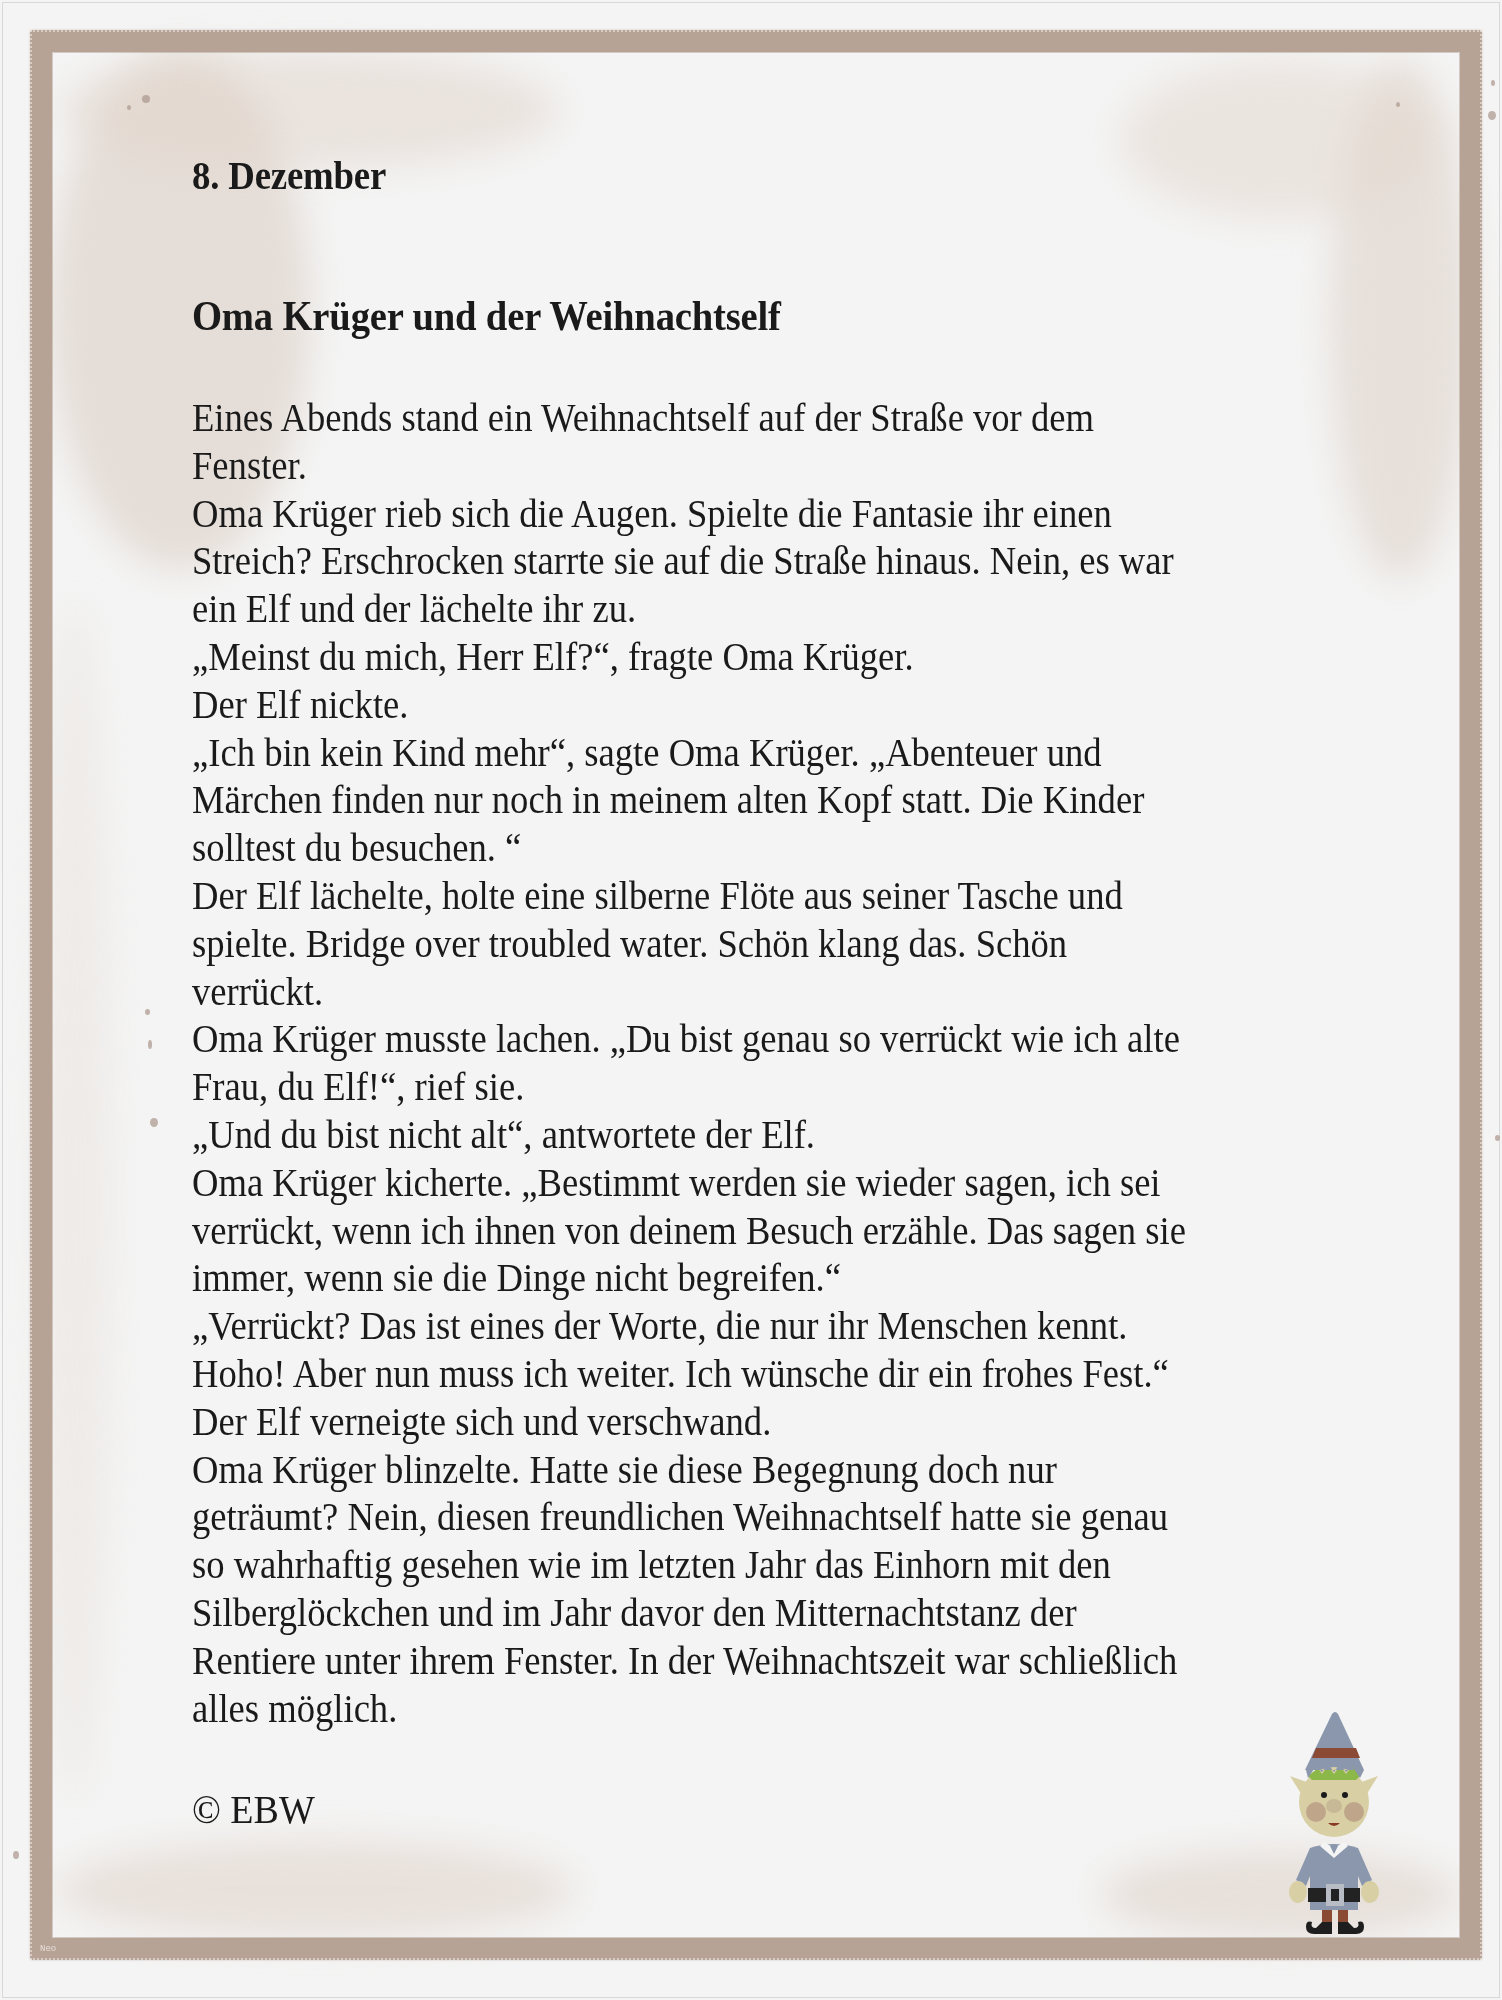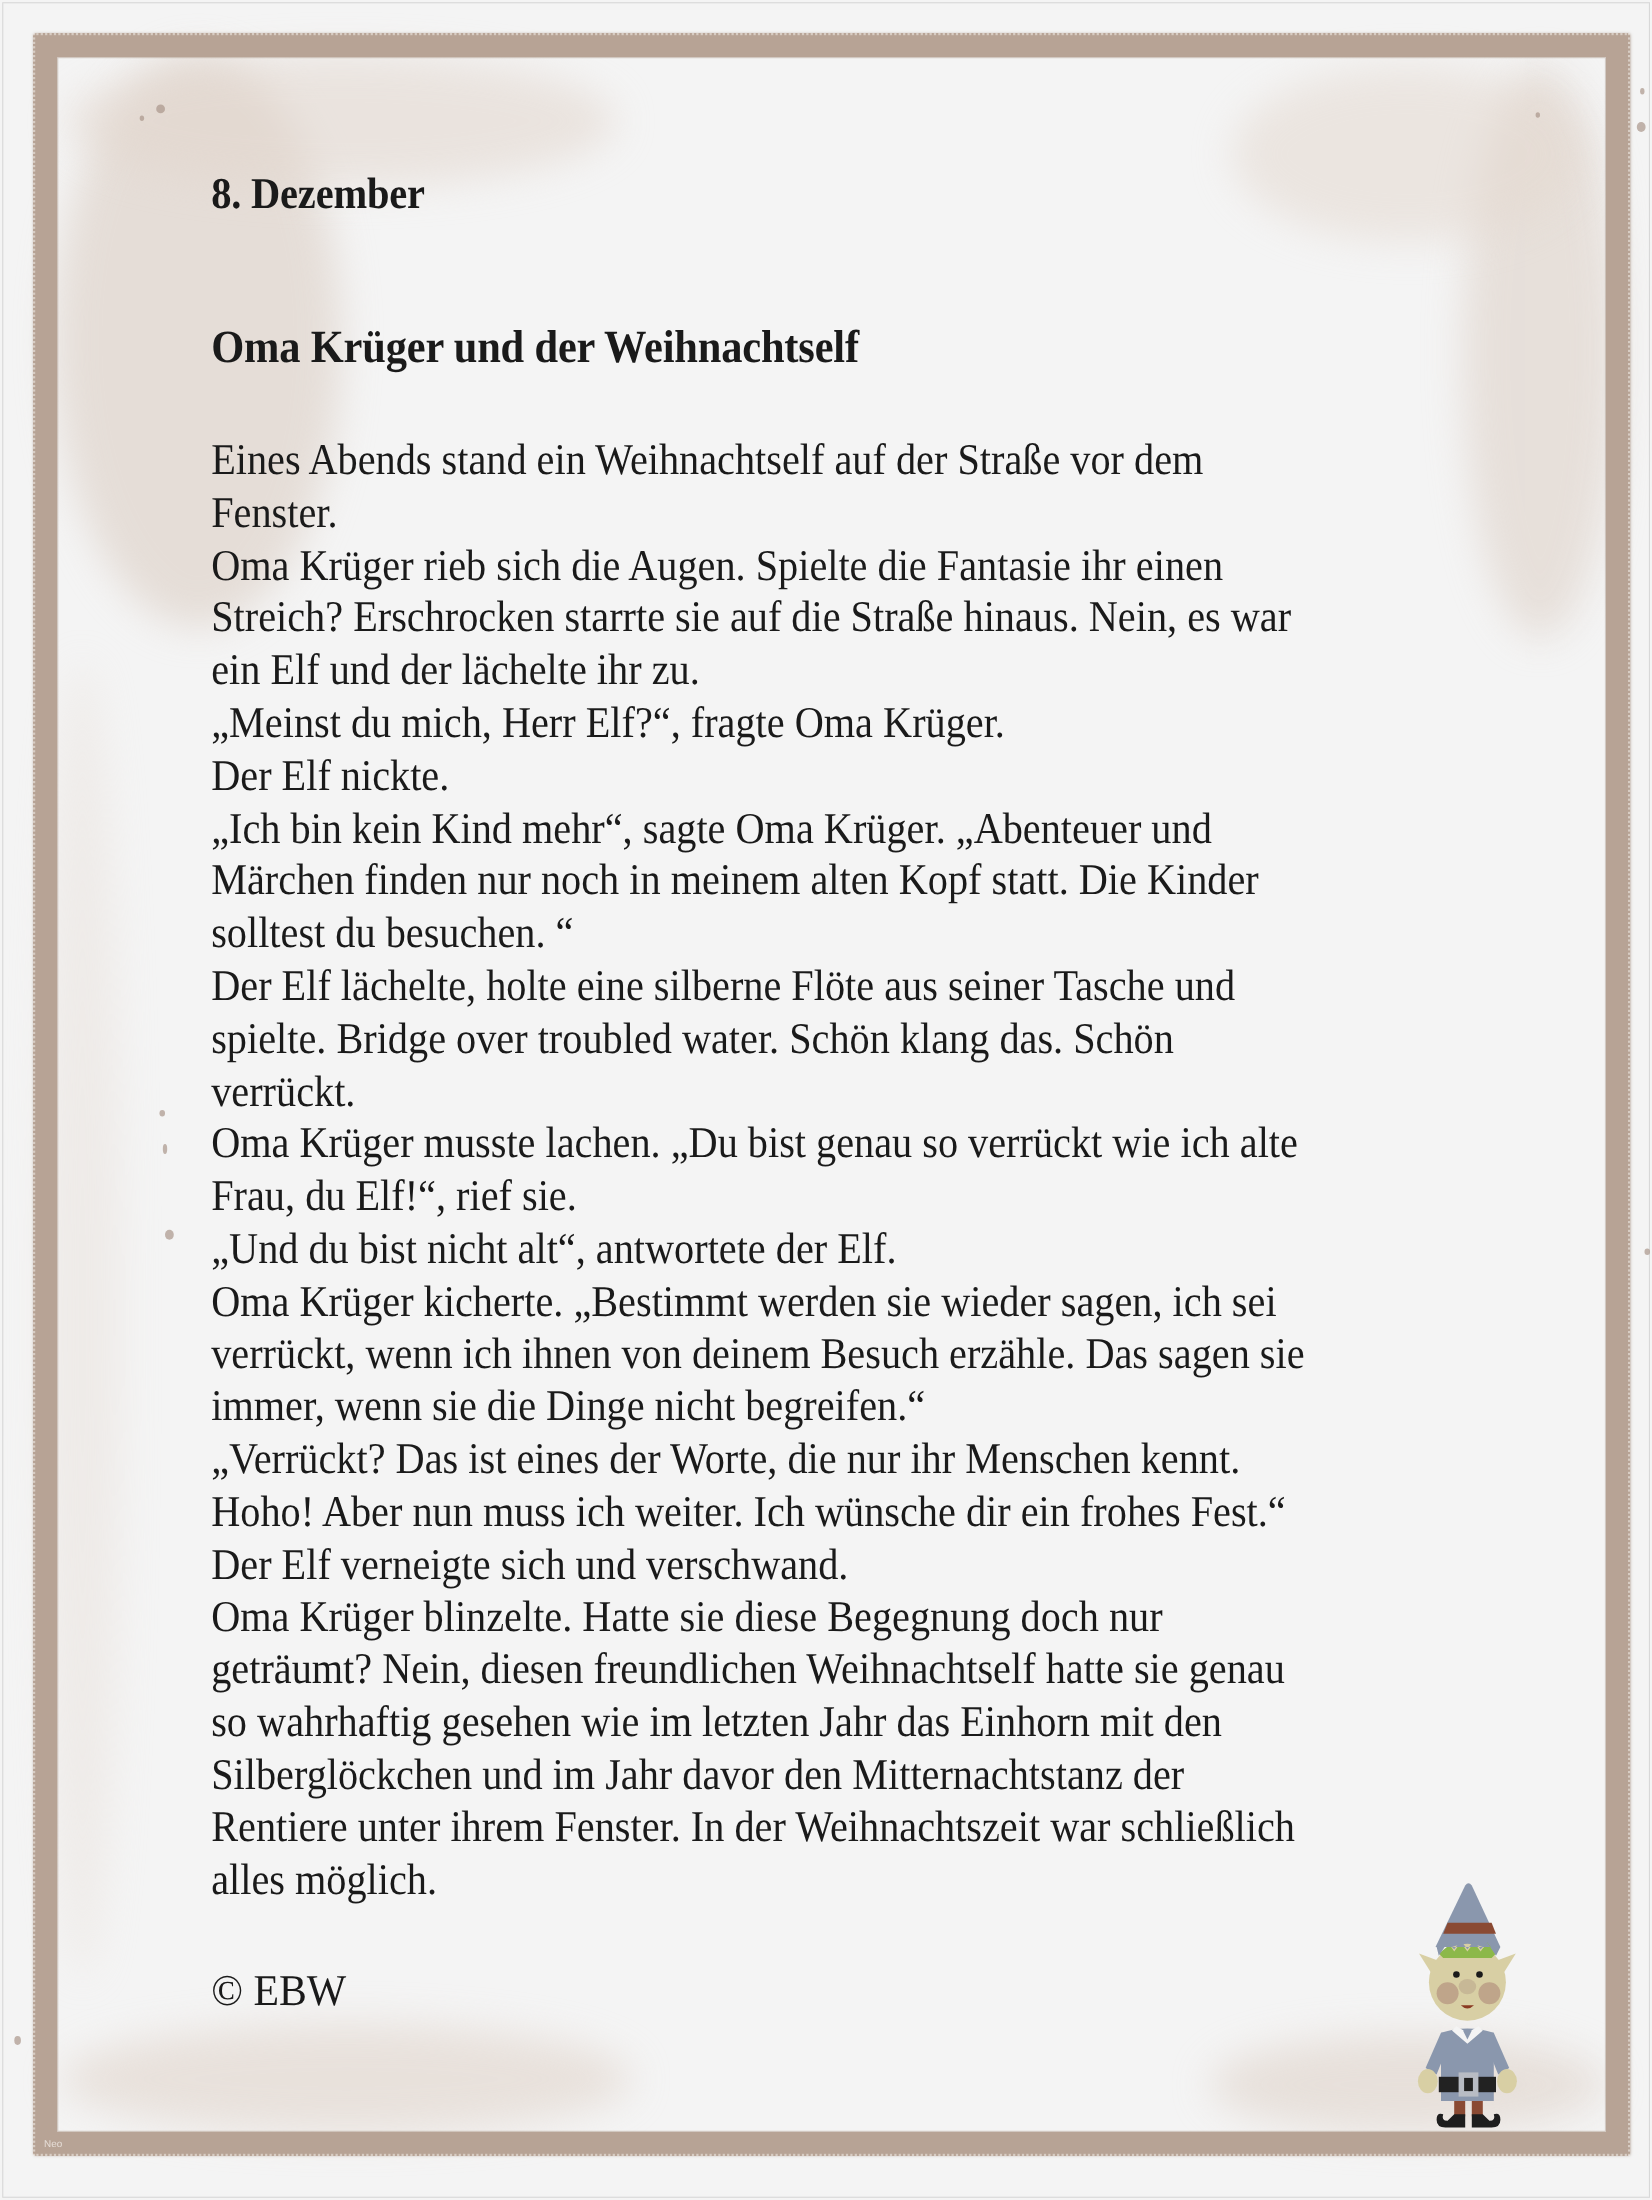--- a/index.html
+++ b/index.html
@@ -109,21 +109,21 @@
       position: absolute;
       left: 1260px;
       top: 1708px;
       width: 150px;
       height: 230px;
     }
     .watermark {
       position: absolute;
       left: 40px;
       top: 1944px;
-      font-family: Liberation Sans, sans-serif;
+      font-family: Liberation Mono, monospace;
       font-size: 9px;
       color: #efe9e4;
       opacity: 0.85;
     }
   </style>
 </head>
 <body>
 
 <div class="page-edge"></div>
 

